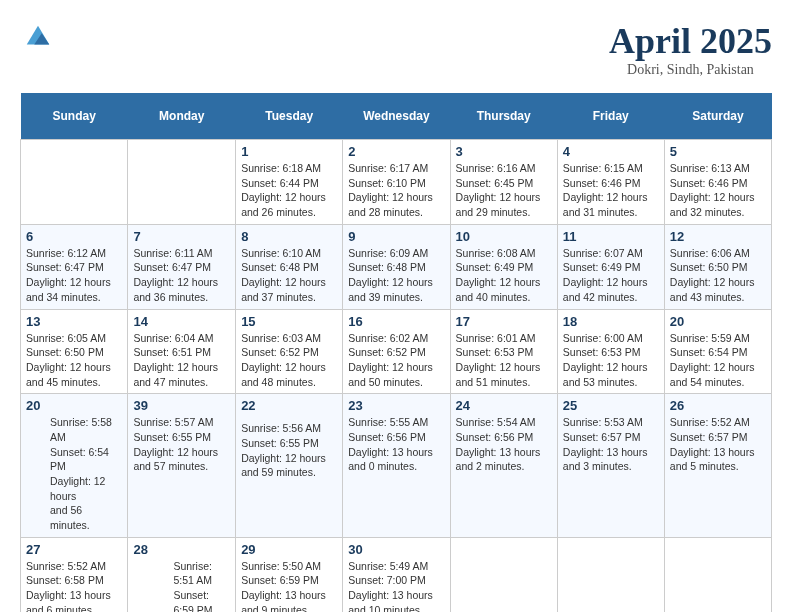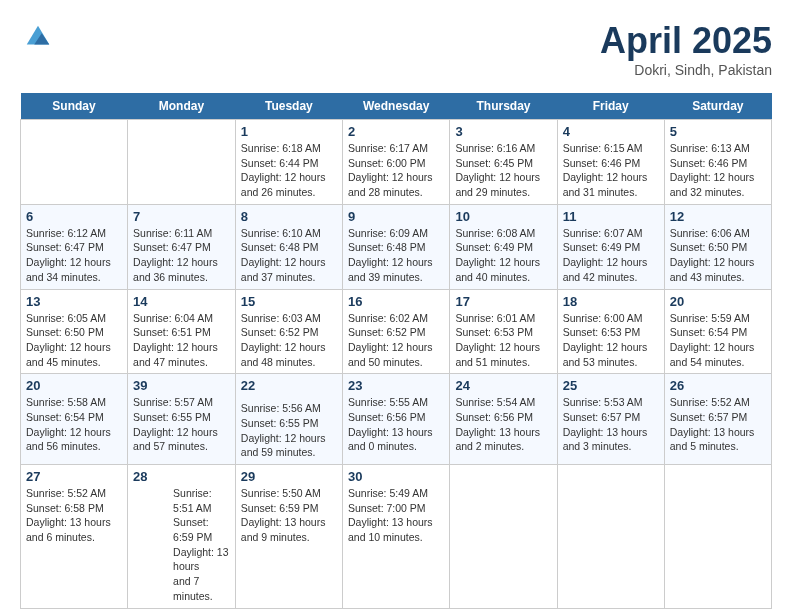--- a/index.html
+++ b/index.html
@@ -28,41 +28,42 @@
     }
     .logo-text span {
       color: #4a9fd4;
     }
     .logo-icon {
       width: 30px;
       height: 30px;
       margin-left: 3px;
     }
     .title-block {
-      text-align: right;
+      text-align: center;
+      font-family: Liberation Serif, serif;
     }
     .month-title {
       font-size: 36px;
       font-weight: bold;
       color: #1a3a5c;
     }
     .location {
       font-size: 14px;
       color: #555;
     }
     table {
       width: 100%;
       border-collapse: collapse;
       font-size: 11px;
     }
     .day-header {
       background: #2e6da4;
       color: #fff;
       text-align: center;
-      padding: 6px 4px;
+      padding: 16px 4px;
       font-weight: bold;
       font-size: 12px;
     }
     td {
       border: 1px solid #ccc;
       vertical-align: top;
       padding: 4px 5px;
       height: 80px;
       width: 108px;
     }
@@ -126,21 +127,21 @@
         <td>
           <span class="day-num">1</span>
           <div class="day-info" style="white-space: pre-line;">Sunrise: 6:18 AM
 Sunset: 6:44 PM
 Daylight: 12 hours
 and 26 minutes.</div>
         </td>
         <td>
           <span class="day-num">2</span>
           <div class="day-info" style="white-space: pre-line;">Sunrise: 6:17 AM
-Sunset: 6:00 PM
+Sunset: 6:10 PM
 Daylight: 12 hours
 and 28 minutes.</div>
         </td>
         <td>
           <span class="day-num">3</span>
           <div class="day-info" style="white-space: pre-line;">Sunrise: 6:16 AM
 Sunset: 6:45 PM
 Daylight: 12 hours
 and 29 minutes.</div>
         </td>
@@ -257,21 +258,21 @@
           <span class="day-num">20</span>
           <div class="day-info" style="white-space: pre-line;">Sunrise: 5:59 AM
 Sunset: 6:54 PM
 Daylight: 12 hours
 and 54 minutes.</div>
         </td>
       </tr>
       <tr>
         <td>
           <span class="day-num">20</span>
-          <div class="day-info" style="white-space: pre-line;">Sunrise: 5:58 AM
+          <div class="day-info" style="white-space: pre-line; margin-left: 24px;">Sunrise: 5:58 AM
 Sunset: 6:54 PM
 Daylight: 12 hours
 and 56 minutes.</div>
         </td>
         <td>
           <span class="day-num">39</span>
           <div class="day-info" style="white-space: pre-line;">Sunrise: 5:57 AM
 Sunset: 6:55 PM
 Daylight: 12 hours
 and 57 minutes.</div>

